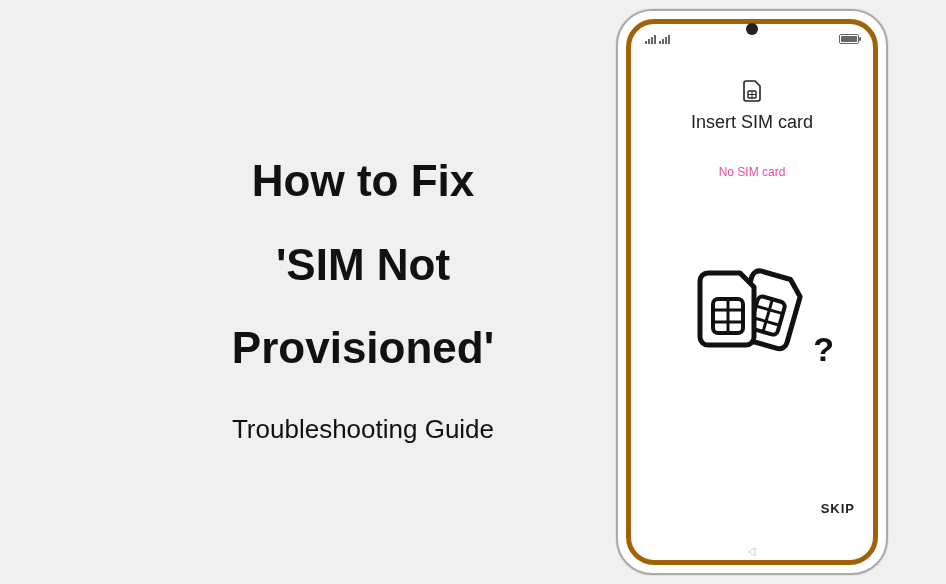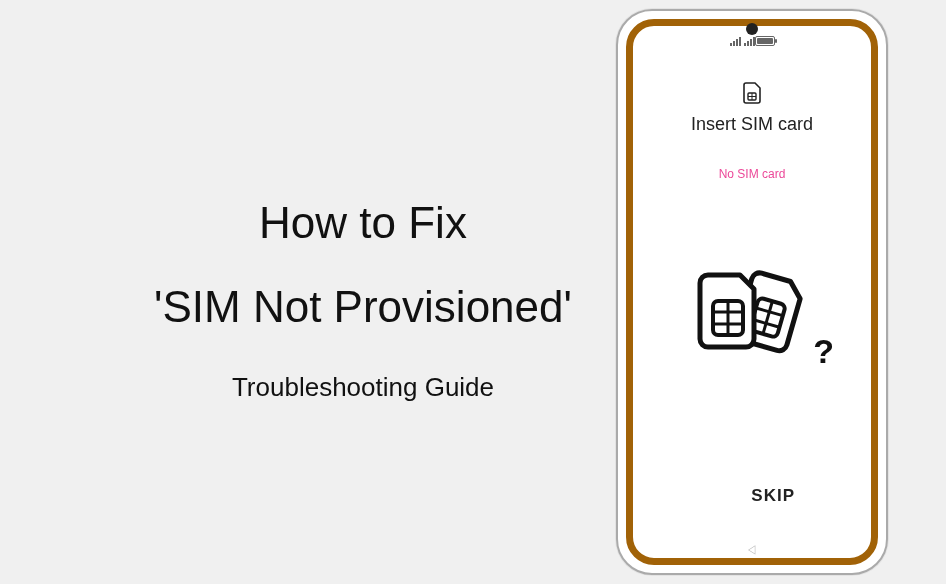--- a/index.html
+++ b/index.html
@@ -14,21 +14,21 @@
       overflow: hidden;
     }
     .text-block {
       flex: 1;
       padding-left: 140px;
       padding-right: 30px;
       text-align: center;
     }
     .headline {
       font-size: 44px;
-      font-weight: 400;
+      font-weight: 700;
       color: #111;
       line-height: 1.9;
     }
     .subtitle {
       font-size: 26px;
       font-weight: 400;
       color: #111;
       margin-top: 24px;
     }
     .phone-wrap {
@@ -44,27 +44,26 @@
       background: #fff;
       position: relative;
       box-shadow: 0 0 0 1px rgba(0,0,0,0.05);
     }
     .phone-screen {
       position: absolute;
       top: 8px;
       left: 8px;
       right: 8px;
       bottom: 8px;
-      border: 7px solid #a16207;
+      border: 5px solid #a16207;
       border-radius: 28px;
       background: #fff;
       overflow: hidden;
       display: flex;
       flex-direction: column;
-      align-items: center;
     }
     .camera-dot {
       position: absolute;
       top: 12px;
       left: 50%;
       transform: translateX(-50%);
       width: 12px;
       height: 12px;
       background: #222;
       border-radius: 50%;
@@ -107,22 +106,22 @@
       position: absolute;
       right: -22px;
       bottom: -6px;
       font-size: 34px;
       font-weight: 700;
       color: #111;
     }
     .skip {
       position: absolute;
       right: 18px;
-      bottom: 34px;
-      font-size: 17px;
+      bottom: 26px;
+      font-size: 13px;
       font-weight: 600;
       letter-spacing: 1px;
       color: #222;
     }
     .nav-bar {
       height: 18px;
       display: flex;
       justify-content: center;
       align-items: center;
       color: #bbb;

